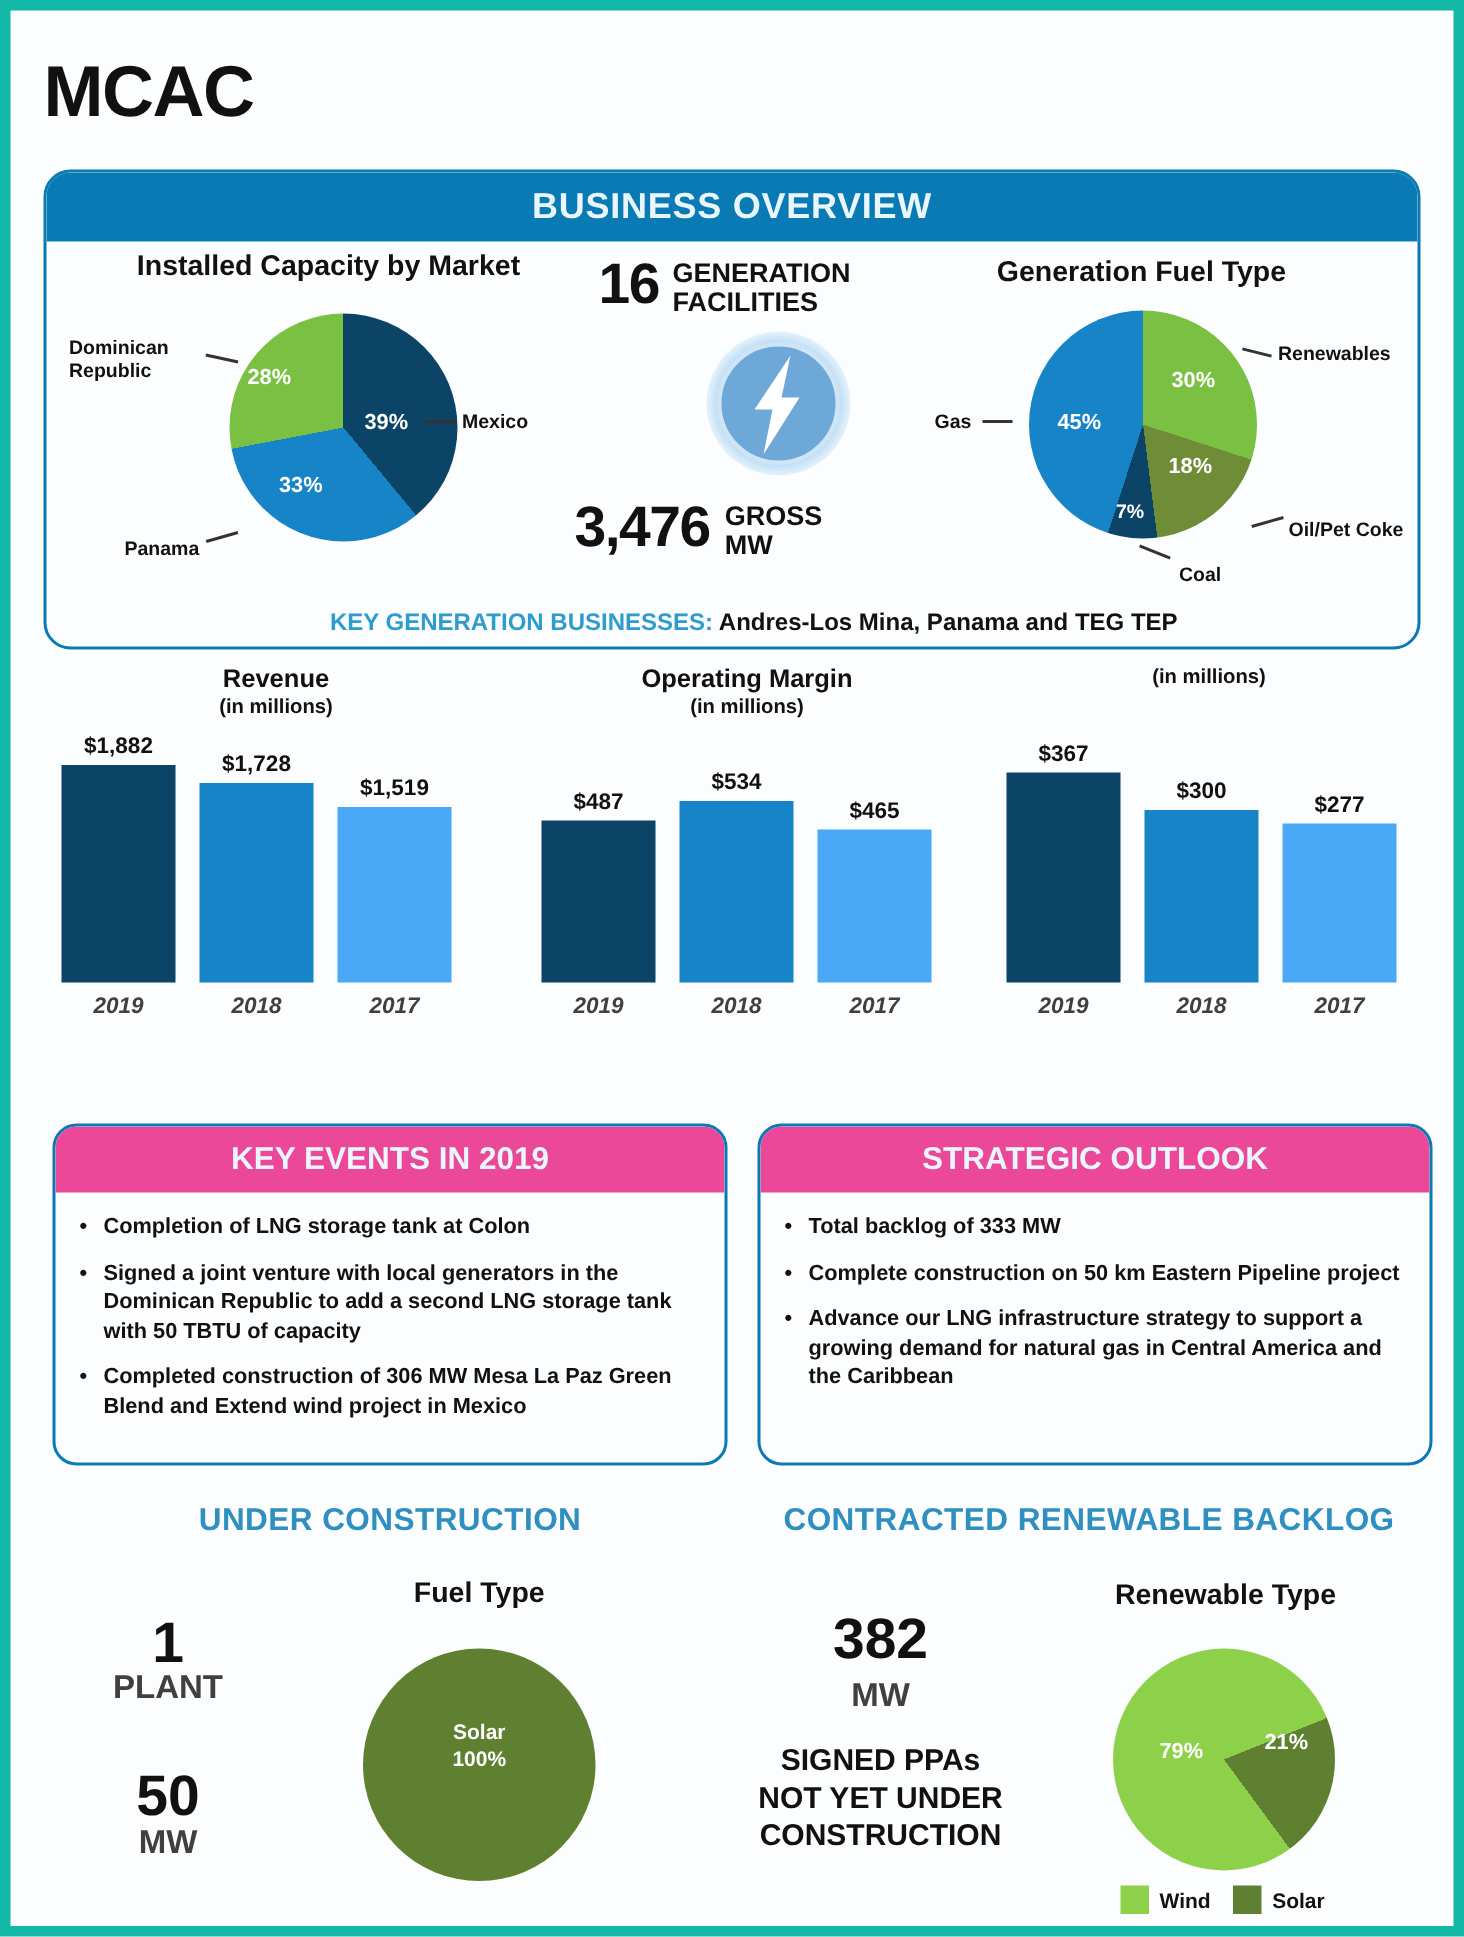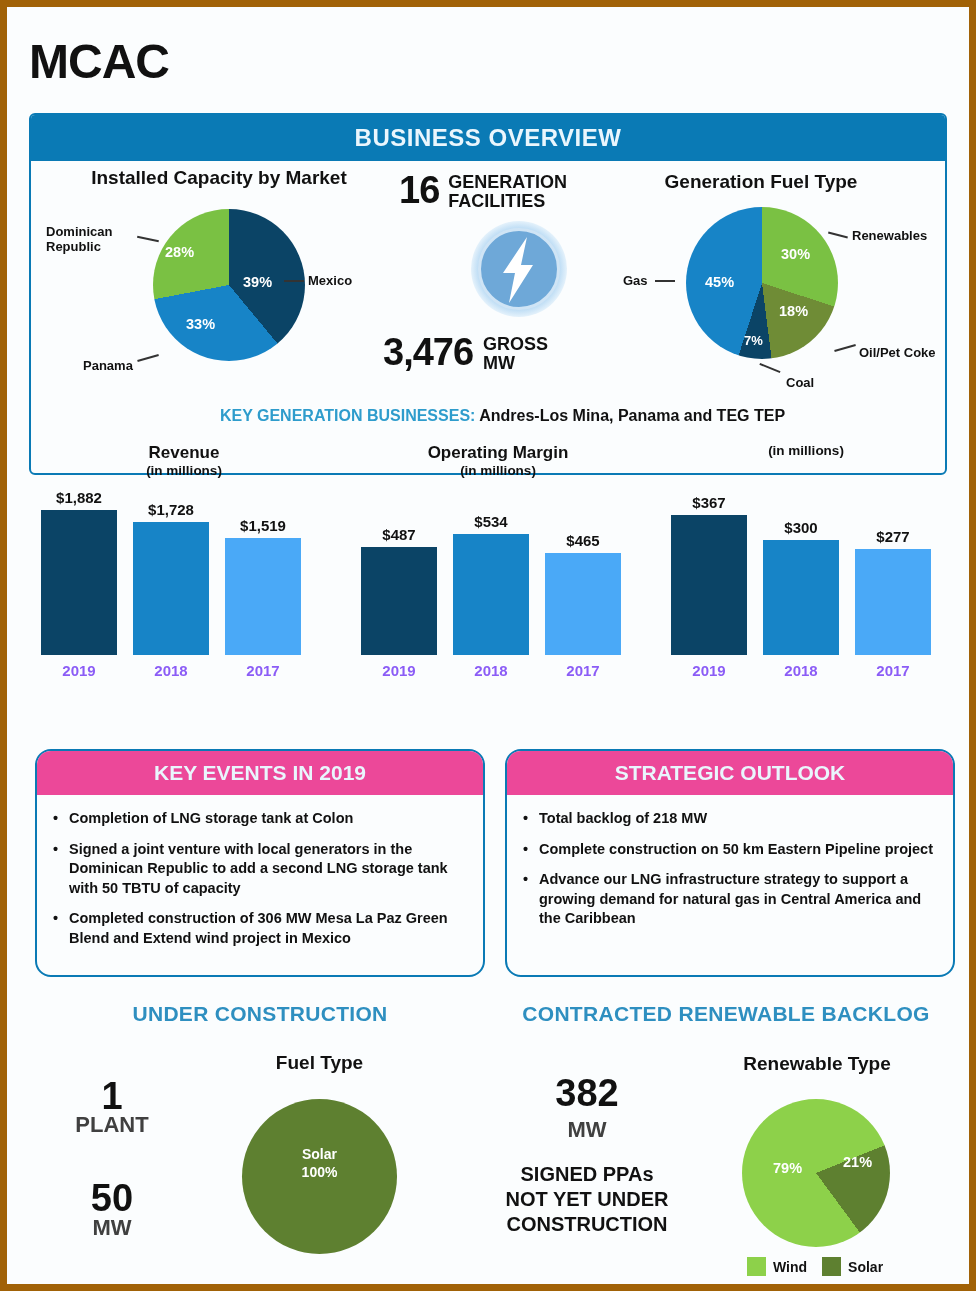--- a/index.html
+++ b/index.html
@@ -4,21 +4,21 @@
 <style>
   * { box-sizing: border-box; margin: 0; padding: 0; }
   body {
     width: 976px; height: 1291px;
     font-family: "Liberation Sans", sans-serif;
     background: #ffffff;
     overflow: hidden;
   }
   .frame {
     position: absolute; inset: 0;
-    border: 7px solid #a16207;
+    border: 7px solid #14b8a6;
     background: #fbfdfe;
   }
   .page { position: absolute; inset: 0; }
 
   
   .top-row {
     position: absolute; left: 22px; top: 22px; right: 22px; height: 66px;
     display: flex; align-items: center;
   }
   .logo {
@@ -26,22 +26,22 @@
     color: #111111; width: 190px; line-height: 1;
   }
   .title-bar {
     flex: 1; height: 52px; background: #0a7ab5; border-radius: 12px;
     display: flex; align-items: center; padding-left: 22px;
     color: #ffffff; font-size: 15.5px; font-weight: bold;
   }
 
   
   .bo-panel {
-    position: absolute; left: 22px; top: 106px; right: 22px; height: 362px;
-    border: 2px solid #0a7ab5; border-radius: 6px; background: #fbfdfe;
+    position: absolute; left: 22px; top: 106px; right: 22px; height: 320px;
+    border: 2px solid #0a7ab5; border-radius: 18px; background: #fbfdfe;
     overflow: hidden;
   }
   .bo-head {
     height: 46px; background: #0a7ab5; color: #eaf6fd;
     display: flex; align-items: center; justify-content: center;
     font-size: 24px; font-weight: bold; letter-spacing: .5px;
   }
   .bo-body { position: relative; height: 272px; }
 
   .pie-title {
@@ -92,21 +92,21 @@
   .sup { font-size: 10.5px; vertical-align: super; }
   .plot { position: absolute; left: 0; right: 0; top: 52px; height: 190px; }
   .bargrp { position: absolute; bottom: 30px; width: 76px; text-align: center; }
   .barval {
     position: absolute; bottom: 100%; left: 0; right: 0; margin-bottom: 4px;
     font-size: 15px; font-weight: bold; color: #111; white-space: nowrap;
   }
   .bar { width: 76px; }
   .baryear {
     position: absolute; top: 100%; left: 0; right: 0; margin-top: 7px;
-    font-size: 15px; font-weight: bold; color: #8b5cf6;
+    font-size: 15px; font-weight: bold; color: #404040; font-style: italic;
   }
 
   
   .infobox {
     position: absolute; top: 742px; width: 450px; height: 228px;
     border: 2px solid #0a7ab5; border-radius: 16px; background: #fbfdfe; overflow: hidden;
   }
   .ib-head {
     height: 44px; background: #ec4899; color: #e9f6fd;
     display: flex; align-items: center; justify-content: center;
@@ -313,21 +313,21 @@
         <span>Completed construction of 306 MW Mesa La Paz Green Blend and Extend wind project in Mexico</span>
       </div>
     </div>
   </div>
 
   <div class="infobox" style="left:498px;">
     <div class="ib-head">STRATEGIC OUTLOOK</div>
     <div class="ib-body">
       <div class="ib-li">
         <span class="ib-bul">•</span>
-        <span>Total backlog of 218 MW</span>
+        <span>Total backlog of 333 MW</span>
       </div>
       <div class="ib-li">
         <span class="ib-bul">•</span>
         <span>Complete construction on 50 km Eastern Pipeline project</span>
       </div>
       <div class="ib-li">
         <span class="ib-bul">•</span>
         <span>Advance our LNG infrastructure strategy to support a growing demand for natural gas in Central America and the Caribbean</span>
       </div>
     </div>

